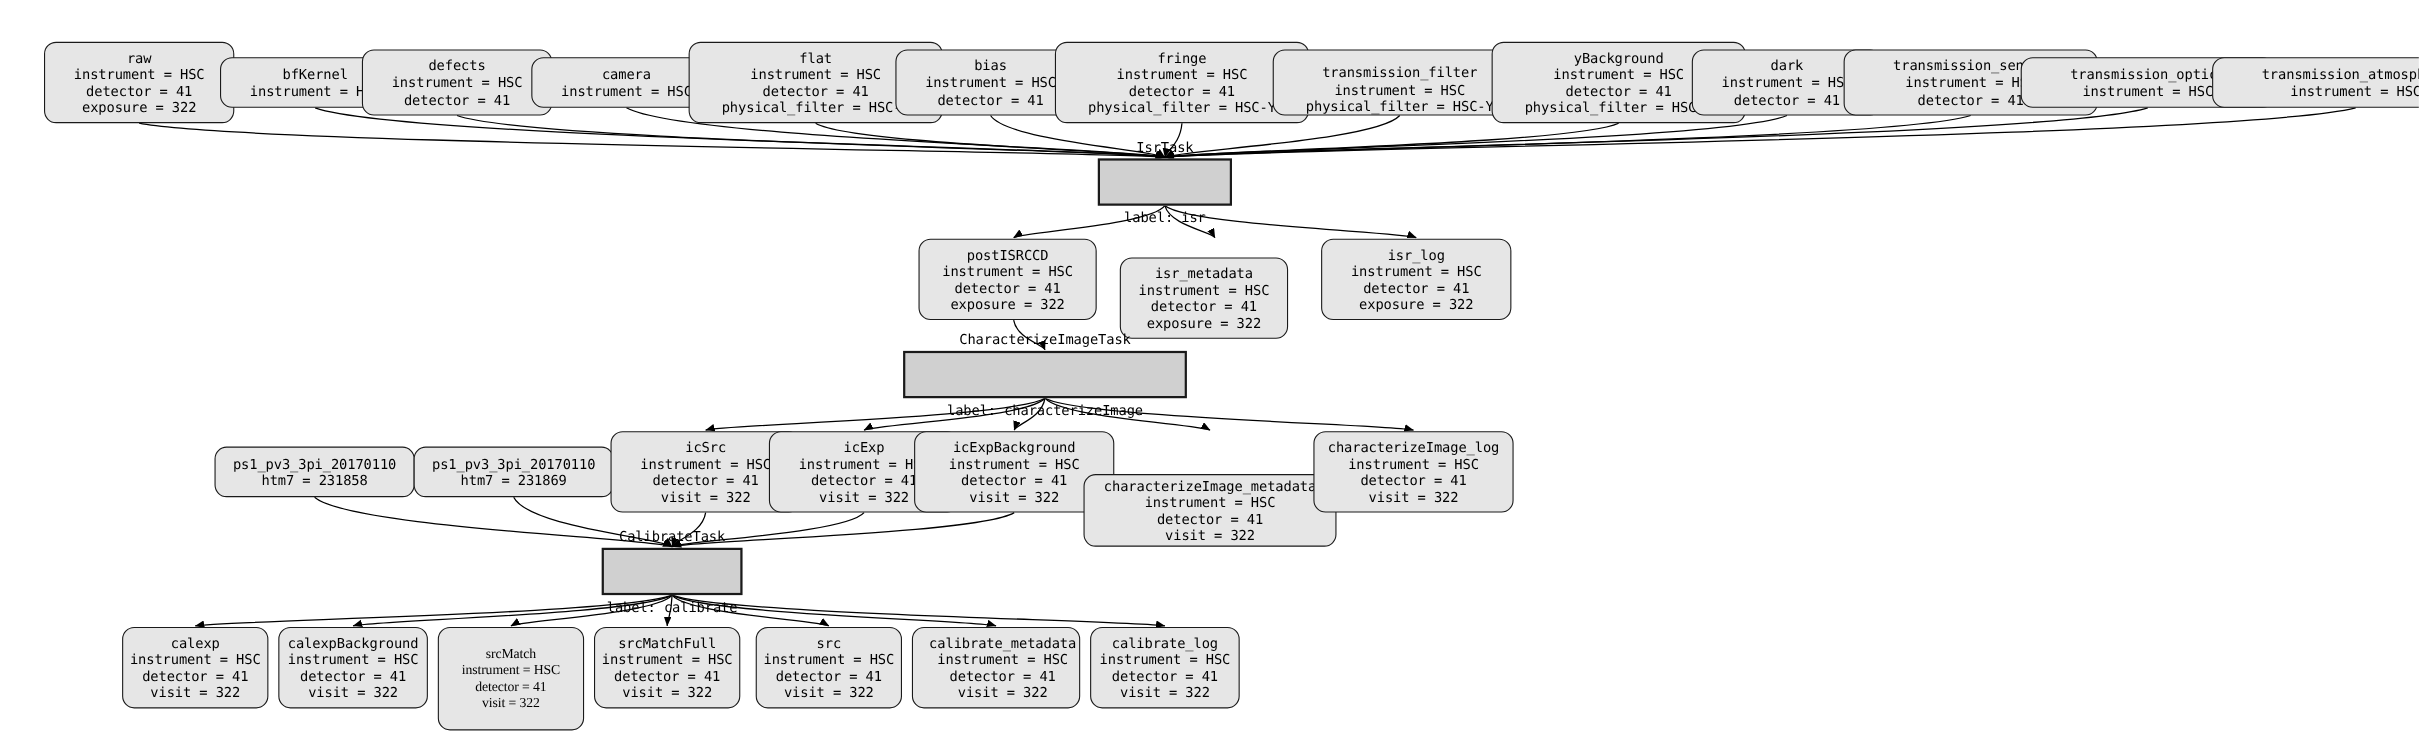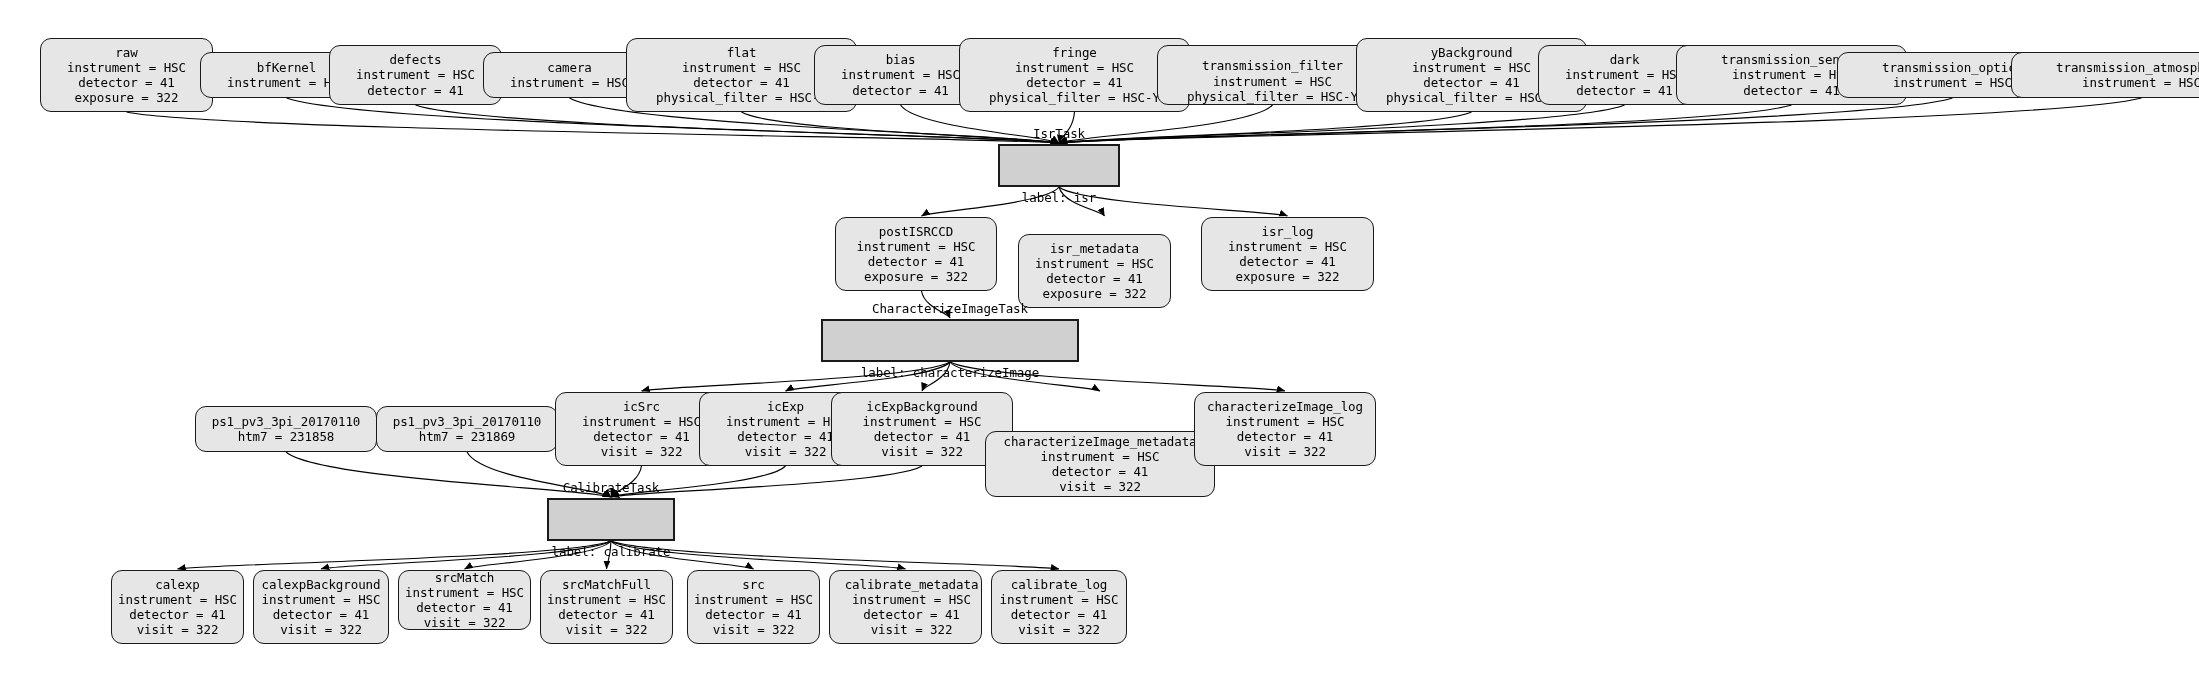--- a/index.html
+++ b/index.html
@@ -242,21 +242,21 @@
         <span class="line">instrument = HSC</span>
         <span class="line">detector = 41</span>
         <span class="line">visit = 322</span>
       </div>
       <div class="node dataset" style="left: 253px; top: 570px; width: 136px; height: 74px;">
         <span class="line title">calexpBackground</span>
         <span class="line">instrument = HSC</span>
         <span class="line">detector = 41</span>
         <span class="line">visit = 322</span>
       </div>
-      <div class="node dataset" style="left: 398px; top: 570px; width: 133px; height: 60px;">
+      <div class="node dataset" style="left: 398px; top: 570px; width: 133px; height: 94px; font-family: Liberation Serif, serif;">
         <span class="line title">srcMatch</span>
         <span class="line">instrument = HSC</span>
         <span class="line">detector = 41</span>
         <span class="line">visit = 322</span>
       </div>
       <div class="node dataset" style="left: 540px; top: 570px; width: 133px; height: 74px;">
         <span class="line title">srcMatchFull</span>
         <span class="line">instrument = HSC</span>
         <span class="line">detector = 41</span>
         <span class="line">visit = 322</span>

